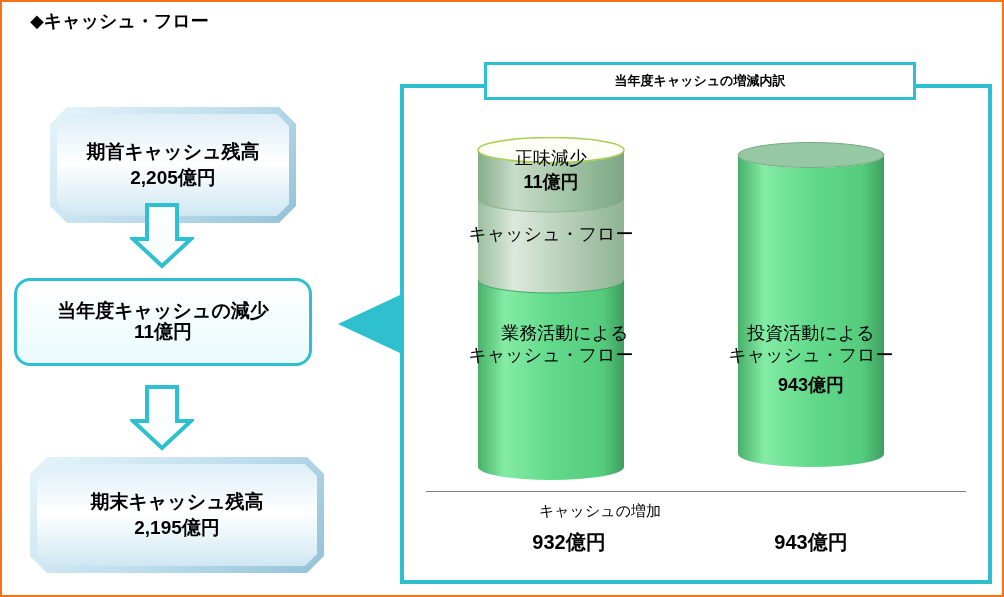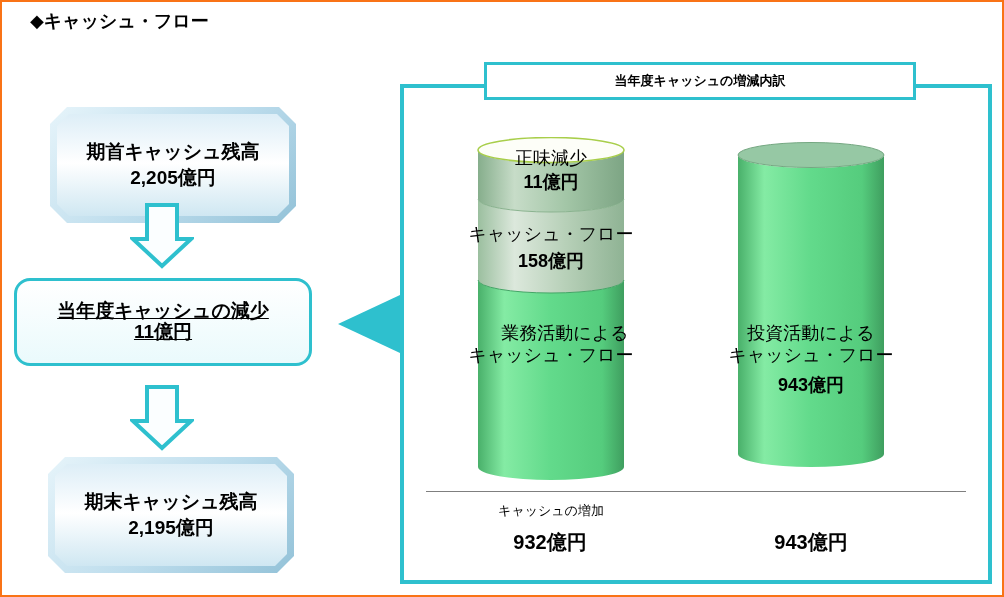--- a/index.html
+++ b/index.html
@@ -26,21 +26,21 @@
     background:linear-gradient(180deg,#ddeef7 0%,#ffffff 48%,#cfe7f2 100%);
     display:flex;flex-direction:column;justify-content:center;align-items:center;gap:5px;
   }
   .bevel-line{font-weight:bold;font-size:19px;line-height:1.1;}
 
   .round-box{
     left:12px;top:276px;width:292px;height:82px;
     border:3px solid #2ec0ce;border-radius:16px;
     background:linear-gradient(180deg,#ffffff 0%,#eafafc 100%);
     display:flex;flex-direction:column;justify-content:center;align-items:center;gap:0;
-    font-weight:bold;font-size:19px;line-height:1.1;text-decoration:underline;
+    font-weight:bold;font-size:19px;line-height:1.1;
   }
 
   .arrow-svg{width:64px;height:68px;}
 
   .tri{
     left:336px;top:293px;width:62px;height:58px;background:#2ec0ce;
     clip-path:polygon(100% 0,100% 100%,0 50%);
   }
 
   .panel{
@@ -49,21 +49,21 @@
   }
   .panel-title{
     left:482px;top:60px;width:426px;height:32px;
     border:3px solid #2ec0ce;background:#ffffff;z-index:3;
     display:flex;align-items:center;justify-content:center;
     font-weight:bold;font-size:13px;
   }
 
   .cyl-label{width:220px;text-align:center;font-size:18px;line-height:1.2;z-index:4;}
   .cyl-value{width:220px;text-align:center;font-size:18px;font-weight:bold;z-index:4;}
-  .footer-label{width:220px;text-align:center;font-size:13px;z-index:4;}
+  .footer-label{width:220px;text-align:right;font-size:15px;z-index:4;}
   .footer-value{width:220px;text-align:center;font-size:20px;font-weight:bold;z-index:4;}
 
   .baseline{left:424px;top:489px;width:540px;border-top:1px solid #7f7f7f;height:0;z-index:2;}
 </style>
 </head>
 <body>
 
 <div class="canvas">
 
   <div class="abs page-title">◆キャッシュ・フロー</div>
@@ -81,21 +81,21 @@
 
   <div class="abs round-box">
     <div>当年度キャッシュの減少</div>
     <div>11億円</div>
   </div>
 
   <svg class="abs arrow-svg" style="left:128px;top:382px;" viewBox="0 0 64 68">
     <path d="M17,3 L47,3 L47,37 L61,37 L32,64 L3,37 L17,37 Z" fill="#fbfeff" stroke="#2ec0ce" stroke-width="4" stroke-linejoin="miter"></path>
   </svg>
 
-  <div class="abs bevel" style="left:46px;top:455px;">
+  <div class="abs bevel" style="left:28px;top:455px;padding-left:48px;">
     <div class="bevel-inner">
       <div class="bevel-line">期末キャッシュ残高</div>
       <div class="bevel-line">2,195億円</div>
     </div>
   </div>
 
   <div class="abs tri"></div>
 
   <div class="abs panel"></div>
   <div class="abs panel-title">当年度キャッシュの増減内訳</div>
@@ -132,29 +132,28 @@
 
   <svg class="abs" style="left:735px;top:140px;" width="148" height="330" viewBox="0 0 148 330">
     <path d="M1,13 A73,13 0 0 0 147,13 L147,312 A73,13 0 0 1 1,312 Z" fill="url(#gBright)"></path>
     <ellipse cx="74" cy="13" rx="73" ry="12.5" fill="#96c8a4" stroke="#74a781" stroke-width="1"></ellipse>
   </svg>
 
   <div class="abs cyl-label" style="left:439px;top:146px;">正味減少</div>
   <div class="abs cyl-value" style="left:439px;top:168px;">11億円</div>
 
   <div class="abs cyl-label" style="left:439px;top:222px;">キャッシュ・フロー</div>
-  <div class="abs cyl-value" style="left:439px;top:247px;">158億円</div>
 
   <div class="abs cyl-label" style="left:453px;top:321px;">業務活動による</div>
   <div class="abs cyl-label" style="left:439px;top:343px;">キャッシュ・フロー</div>
 
   <div class="abs cyl-label" style="left:699px;top:321px;">投資活動による</div>
   <div class="abs cyl-label" style="left:699px;top:343px;">キャッシュ・フロー</div>
   <div class="abs cyl-value" style="left:699px;top:371px;">943億円</div>
 
   <div class="abs baseline"></div>
 
   <div class="abs footer-label" style="left:439px;top:500px;">キャッシュの増加</div>
-  <div class="abs footer-value" style="left:438px;top:527px;">932億円</div>
+  <div class="abs footer-value" style="left:457px;top:527px;">932億円</div>
 
   <div class="abs footer-value" style="left:699px;top:527px;">943億円</div>
 
 </div>
 
 </body></html>

